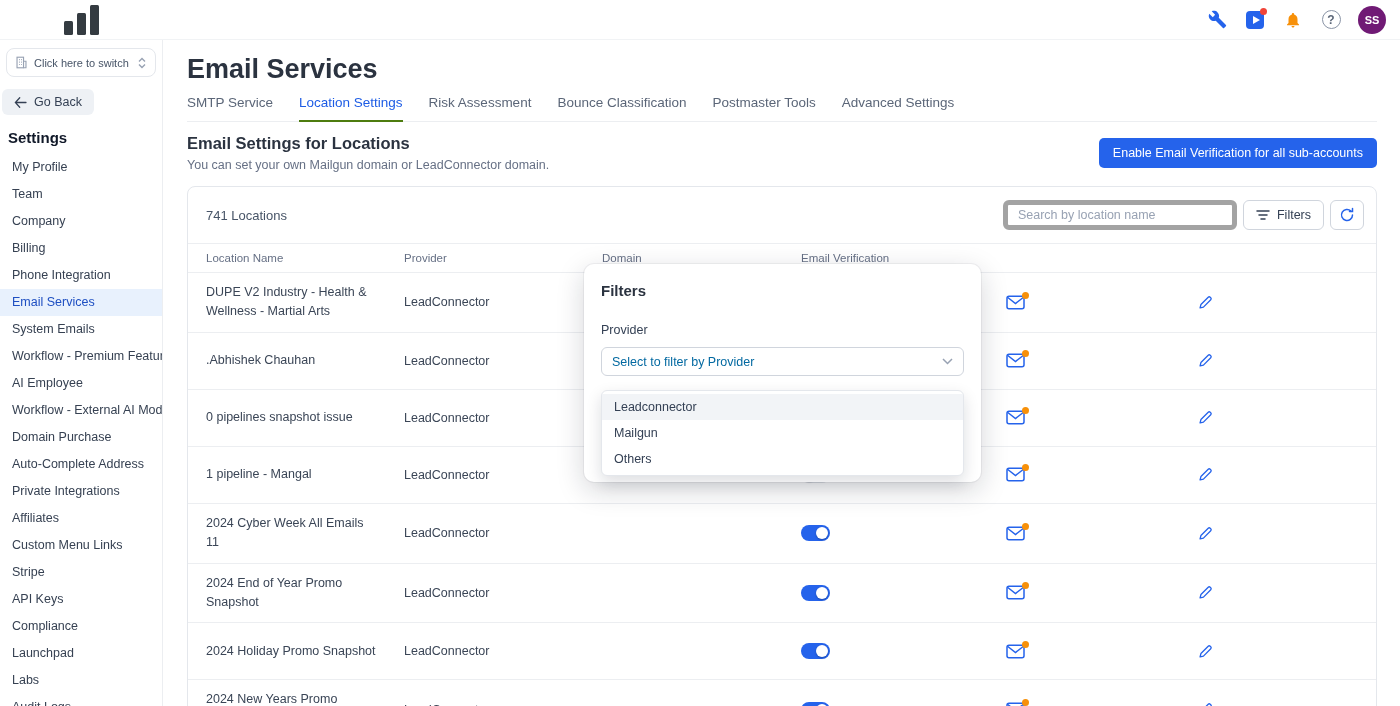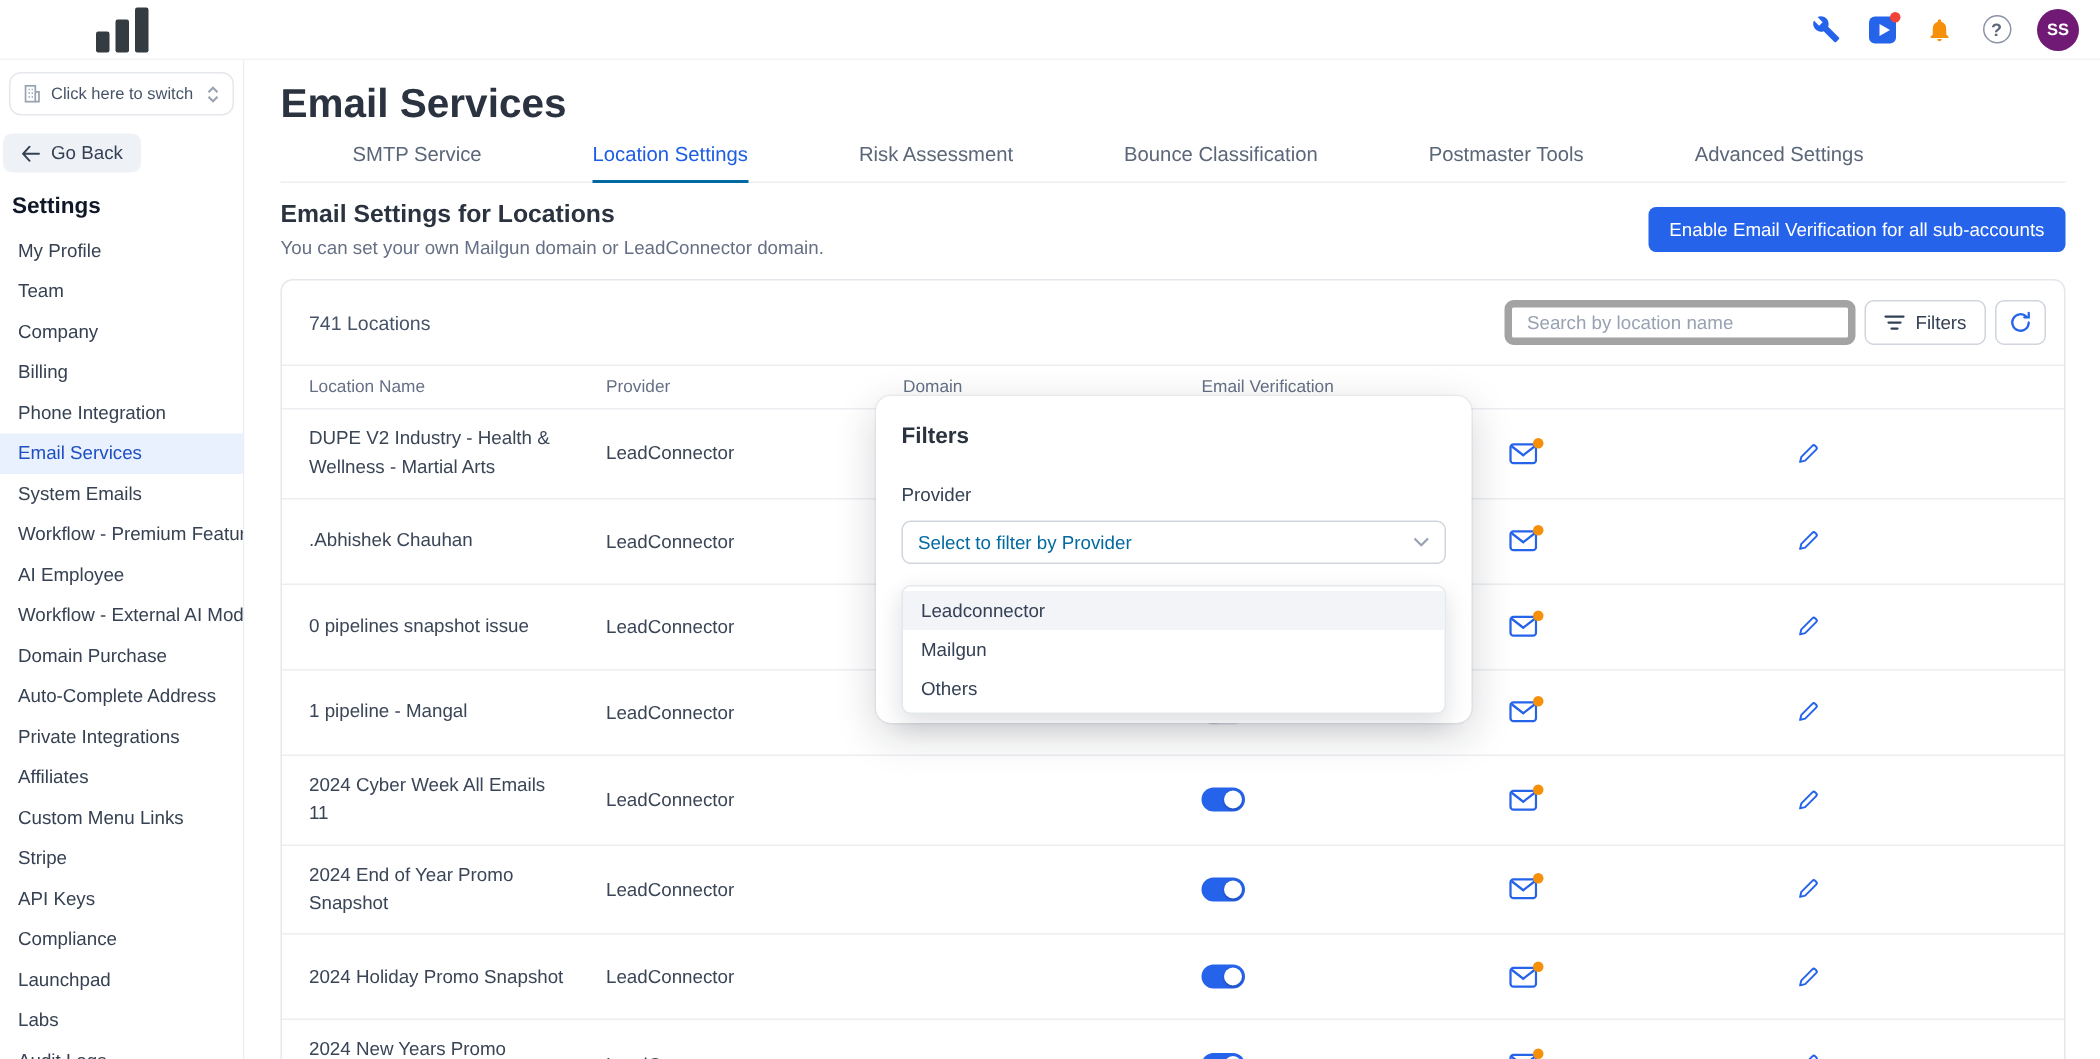--- a/index.html
+++ b/index.html
@@ -26,22 +26,22 @@
   .switcher-label { flex:1; white-space:nowrap; overflow:hidden; }
   .goback { margin:2px 0 8px 2px; display:inline-flex; align-items:center; gap:7px; background:#eef1f5; border-radius:6px; padding:6px 12px; font-size:12.5px; color:#344054; cursor:pointer; }
   .settings-h { font-size:15px; font-weight:700; color:#101828; padding:6px 0 8px 8px; }
   .side-item { font-size:12.5px; line-height:13px; color:#364152; padding:7px 8px 7px 12px; cursor:pointer; white-space:nowrap; overflow:hidden; }
   .side-item.active { background:#e8f1fd; color:#1e4fc2; }
 
   
   .main { flex:1; height:666px; padding:14px 23px 0 24px; display:flex; flex-direction:column; overflow:hidden; background:#fff; }
   .page-title { font-size:27px; font-weight:700; color:#2b3340; }
   .tabs { display:flex; gap:26px; margin-top:10px; border-bottom:1px solid #eceef1; }
-  .tab { font-size:13.5px; color:#5b6678; padding-bottom:10px; cursor:pointer; white-space:nowrap;margin-left:48px; }
-  .tab.active { color:#1d5ce5; font-weight:500; border-bottom:2px solid #0369a1; margin-bottom:-1px; }
+  .tab { font-size:13.5px; color:#5b6678; padding-bottom:10px; cursor:pointer; white-space:nowrap; }
+  .tab.active { color:#1d5ce5; font-weight:500; border-bottom:2px solid #4d7c0f; margin-bottom:-1px; }
   .section-row { display:flex; align-items:center; margin-top:12px; }
   .section-title { font-size:16.5px; font-weight:700; color:#2b3340; }
   .section-sub { font-size:12.5px; color:#667085; margin-top:5px; }
   .cta { margin-left:auto; background:#2563eb; color:#fff; font-size:12.5px; border:none; border-radius:5px; padding:8px 14px; cursor:pointer;text-align:right; }
 
   .panel { margin-top:14px; border:1px solid #e4e7ec; border-radius:8px; background:#fff; height:560px; flex-shrink:0; overflow:hidden; }
   .toolbar { display:flex; align-items:center; padding:13px 12px; }
   .count { font-size:13px; color:#475467; margin-left:6px; }
   .toolbar-right { margin-left:auto; display:flex; align-items:center; gap:6px; }
   .search { width:234px; height:30px; border:5px solid #a3a3a3; border-radius:6px; font-size:12.5px; padding:0 10px; color:#344054; outline:none; }

